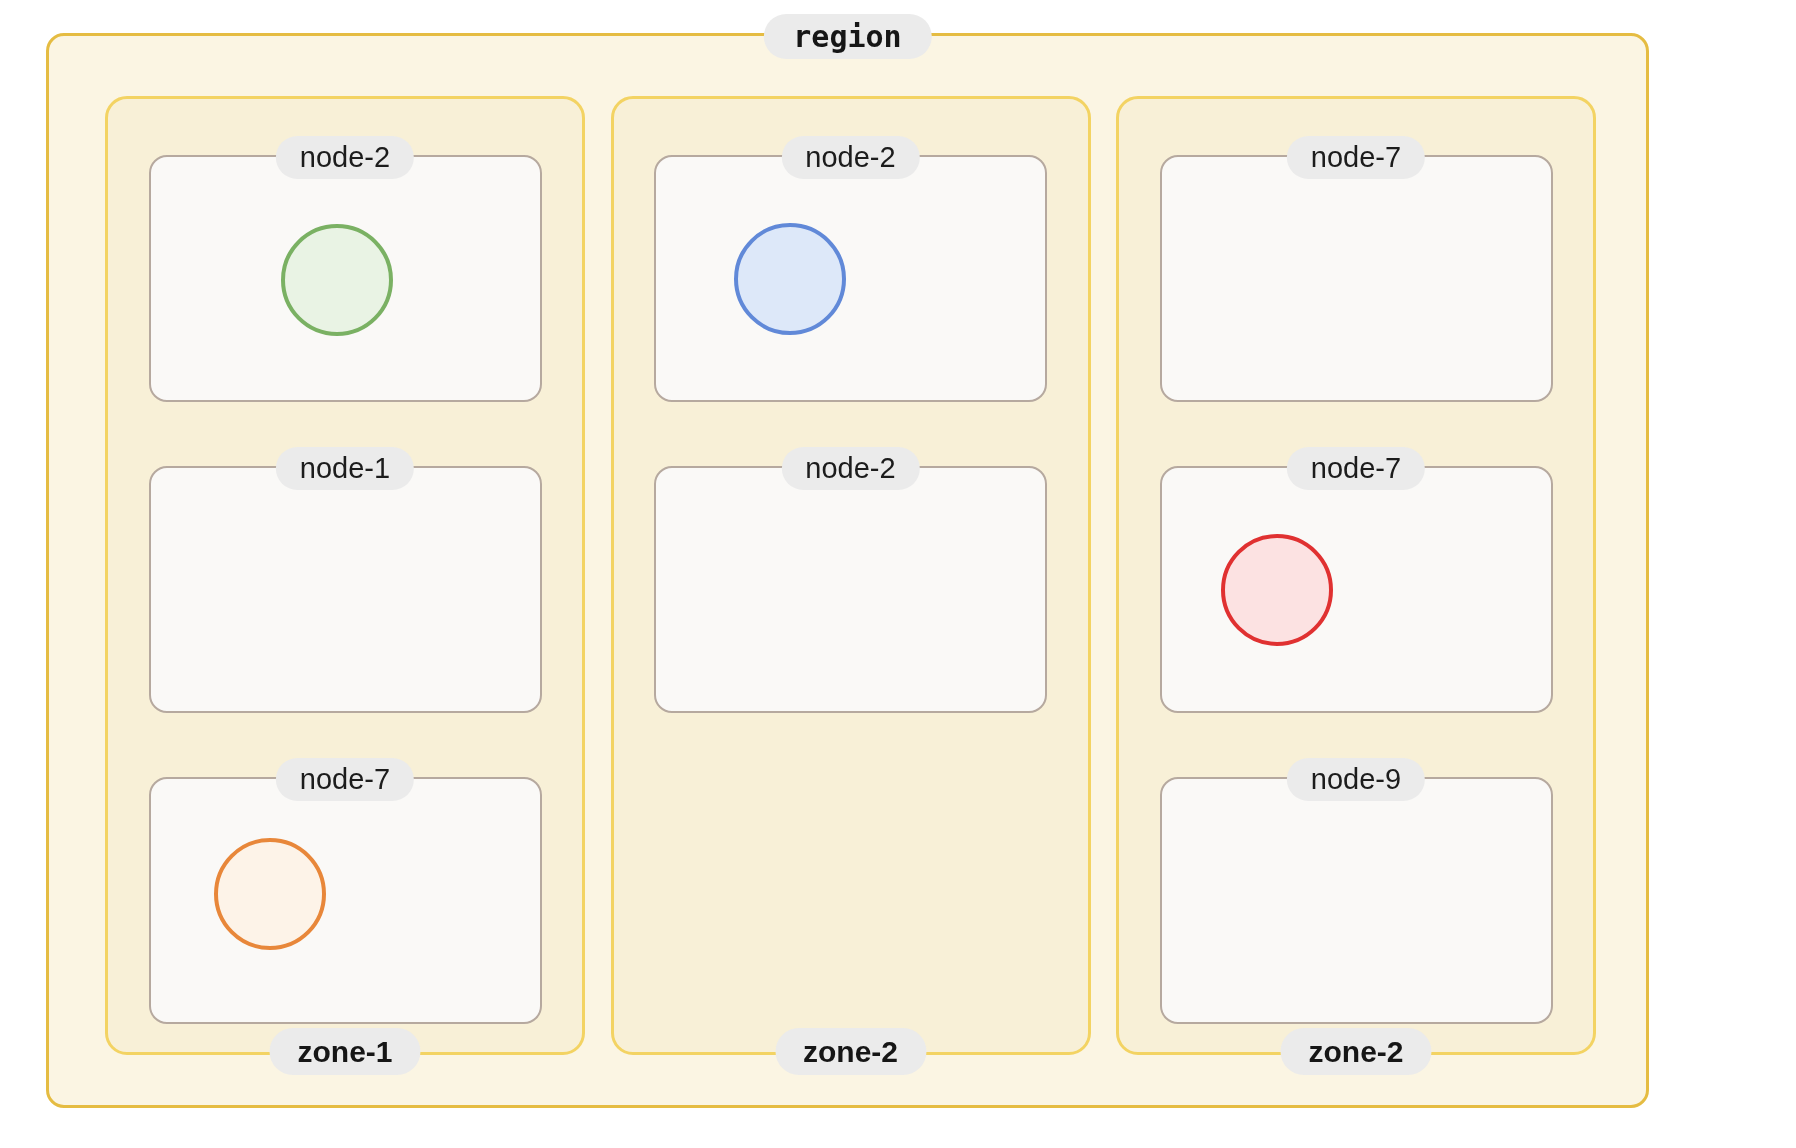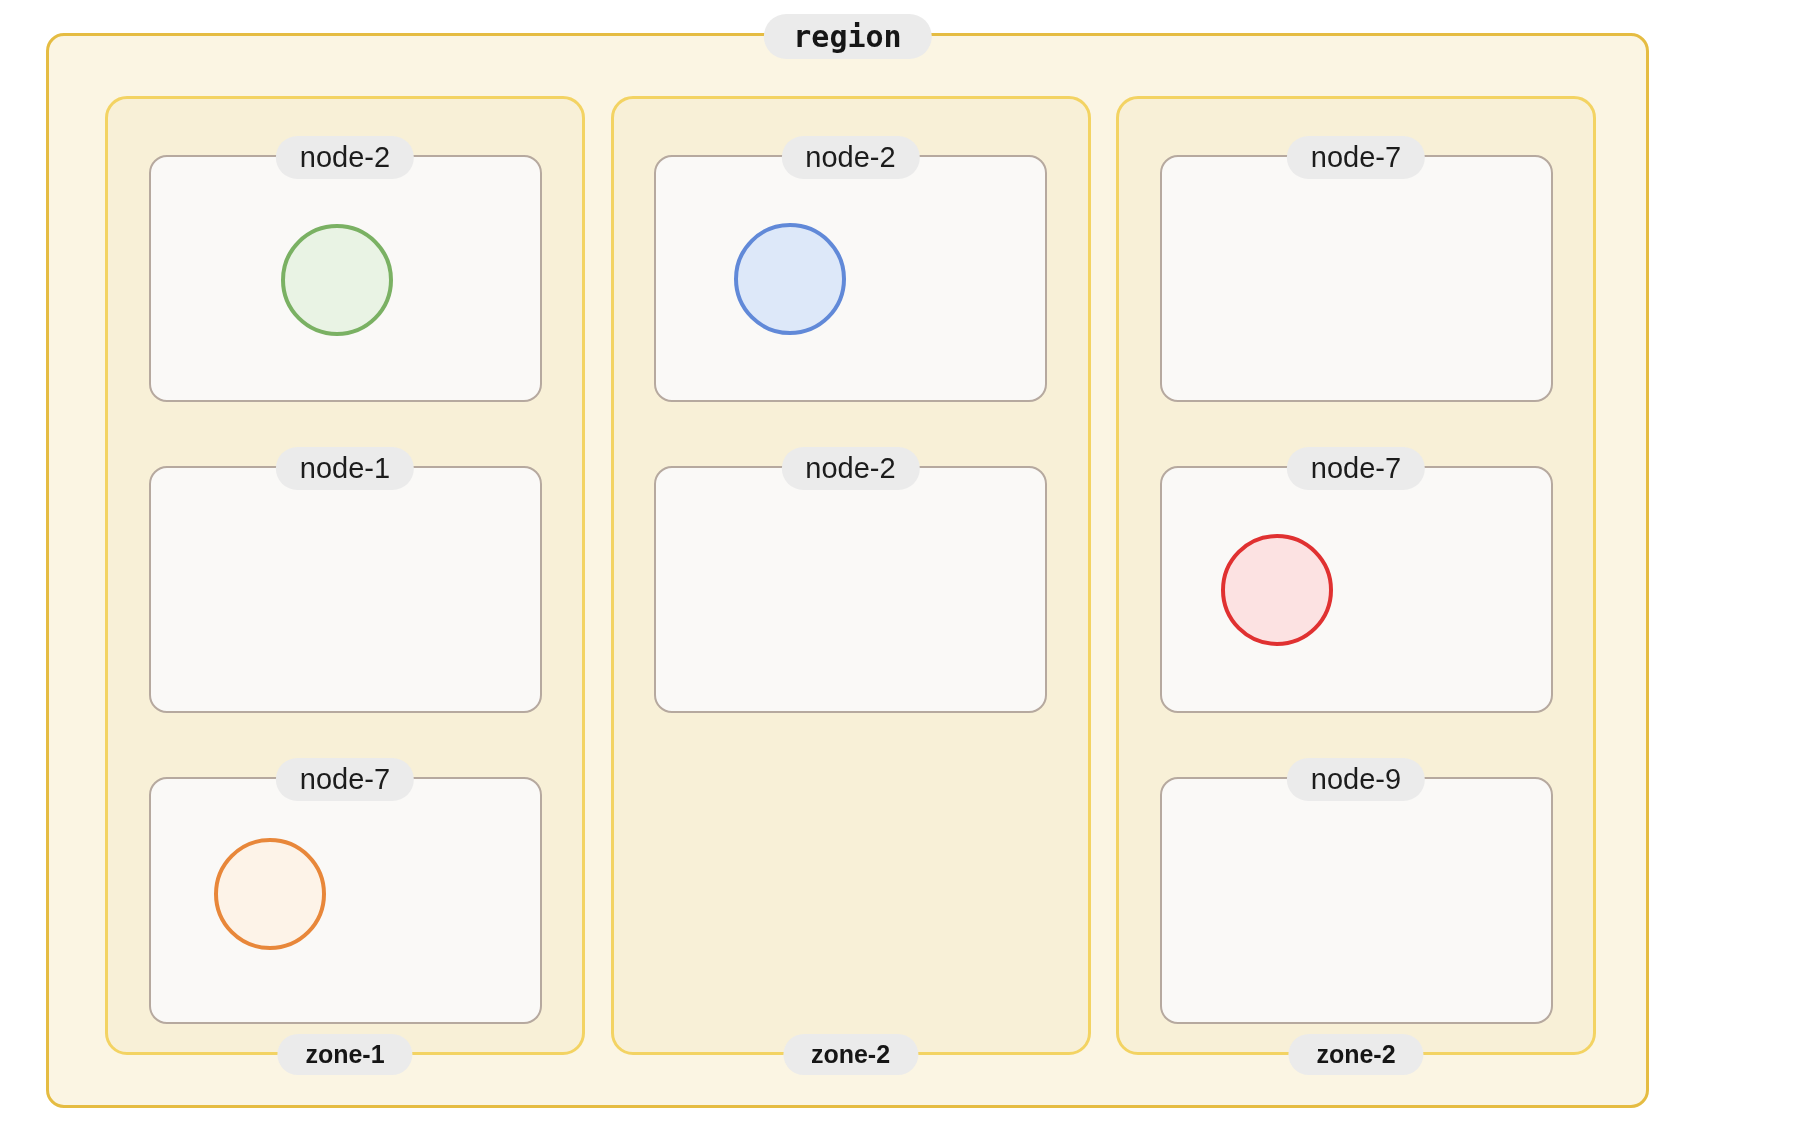--- a/index.html
+++ b/index.html
@@ -47,21 +47,21 @@
     gap: 64px;
   }
   .zone-pill {
     position: absolute;
     bottom: -23px; left: 50%;
     transform: translateX(-50%);
     background: #ebebeb;
     border-radius: 999px;
     padding: 7px 28px;
     font-weight: bold;
-    font-size: 25px;
+    font-size: 30px;
     line-height: 1.1;
     white-space: nowrap;
     z-index: 5;
   }
 
   
   .node {
     position: relative;
     width: 393px; height: 247px;
     background: #faf9f7;

